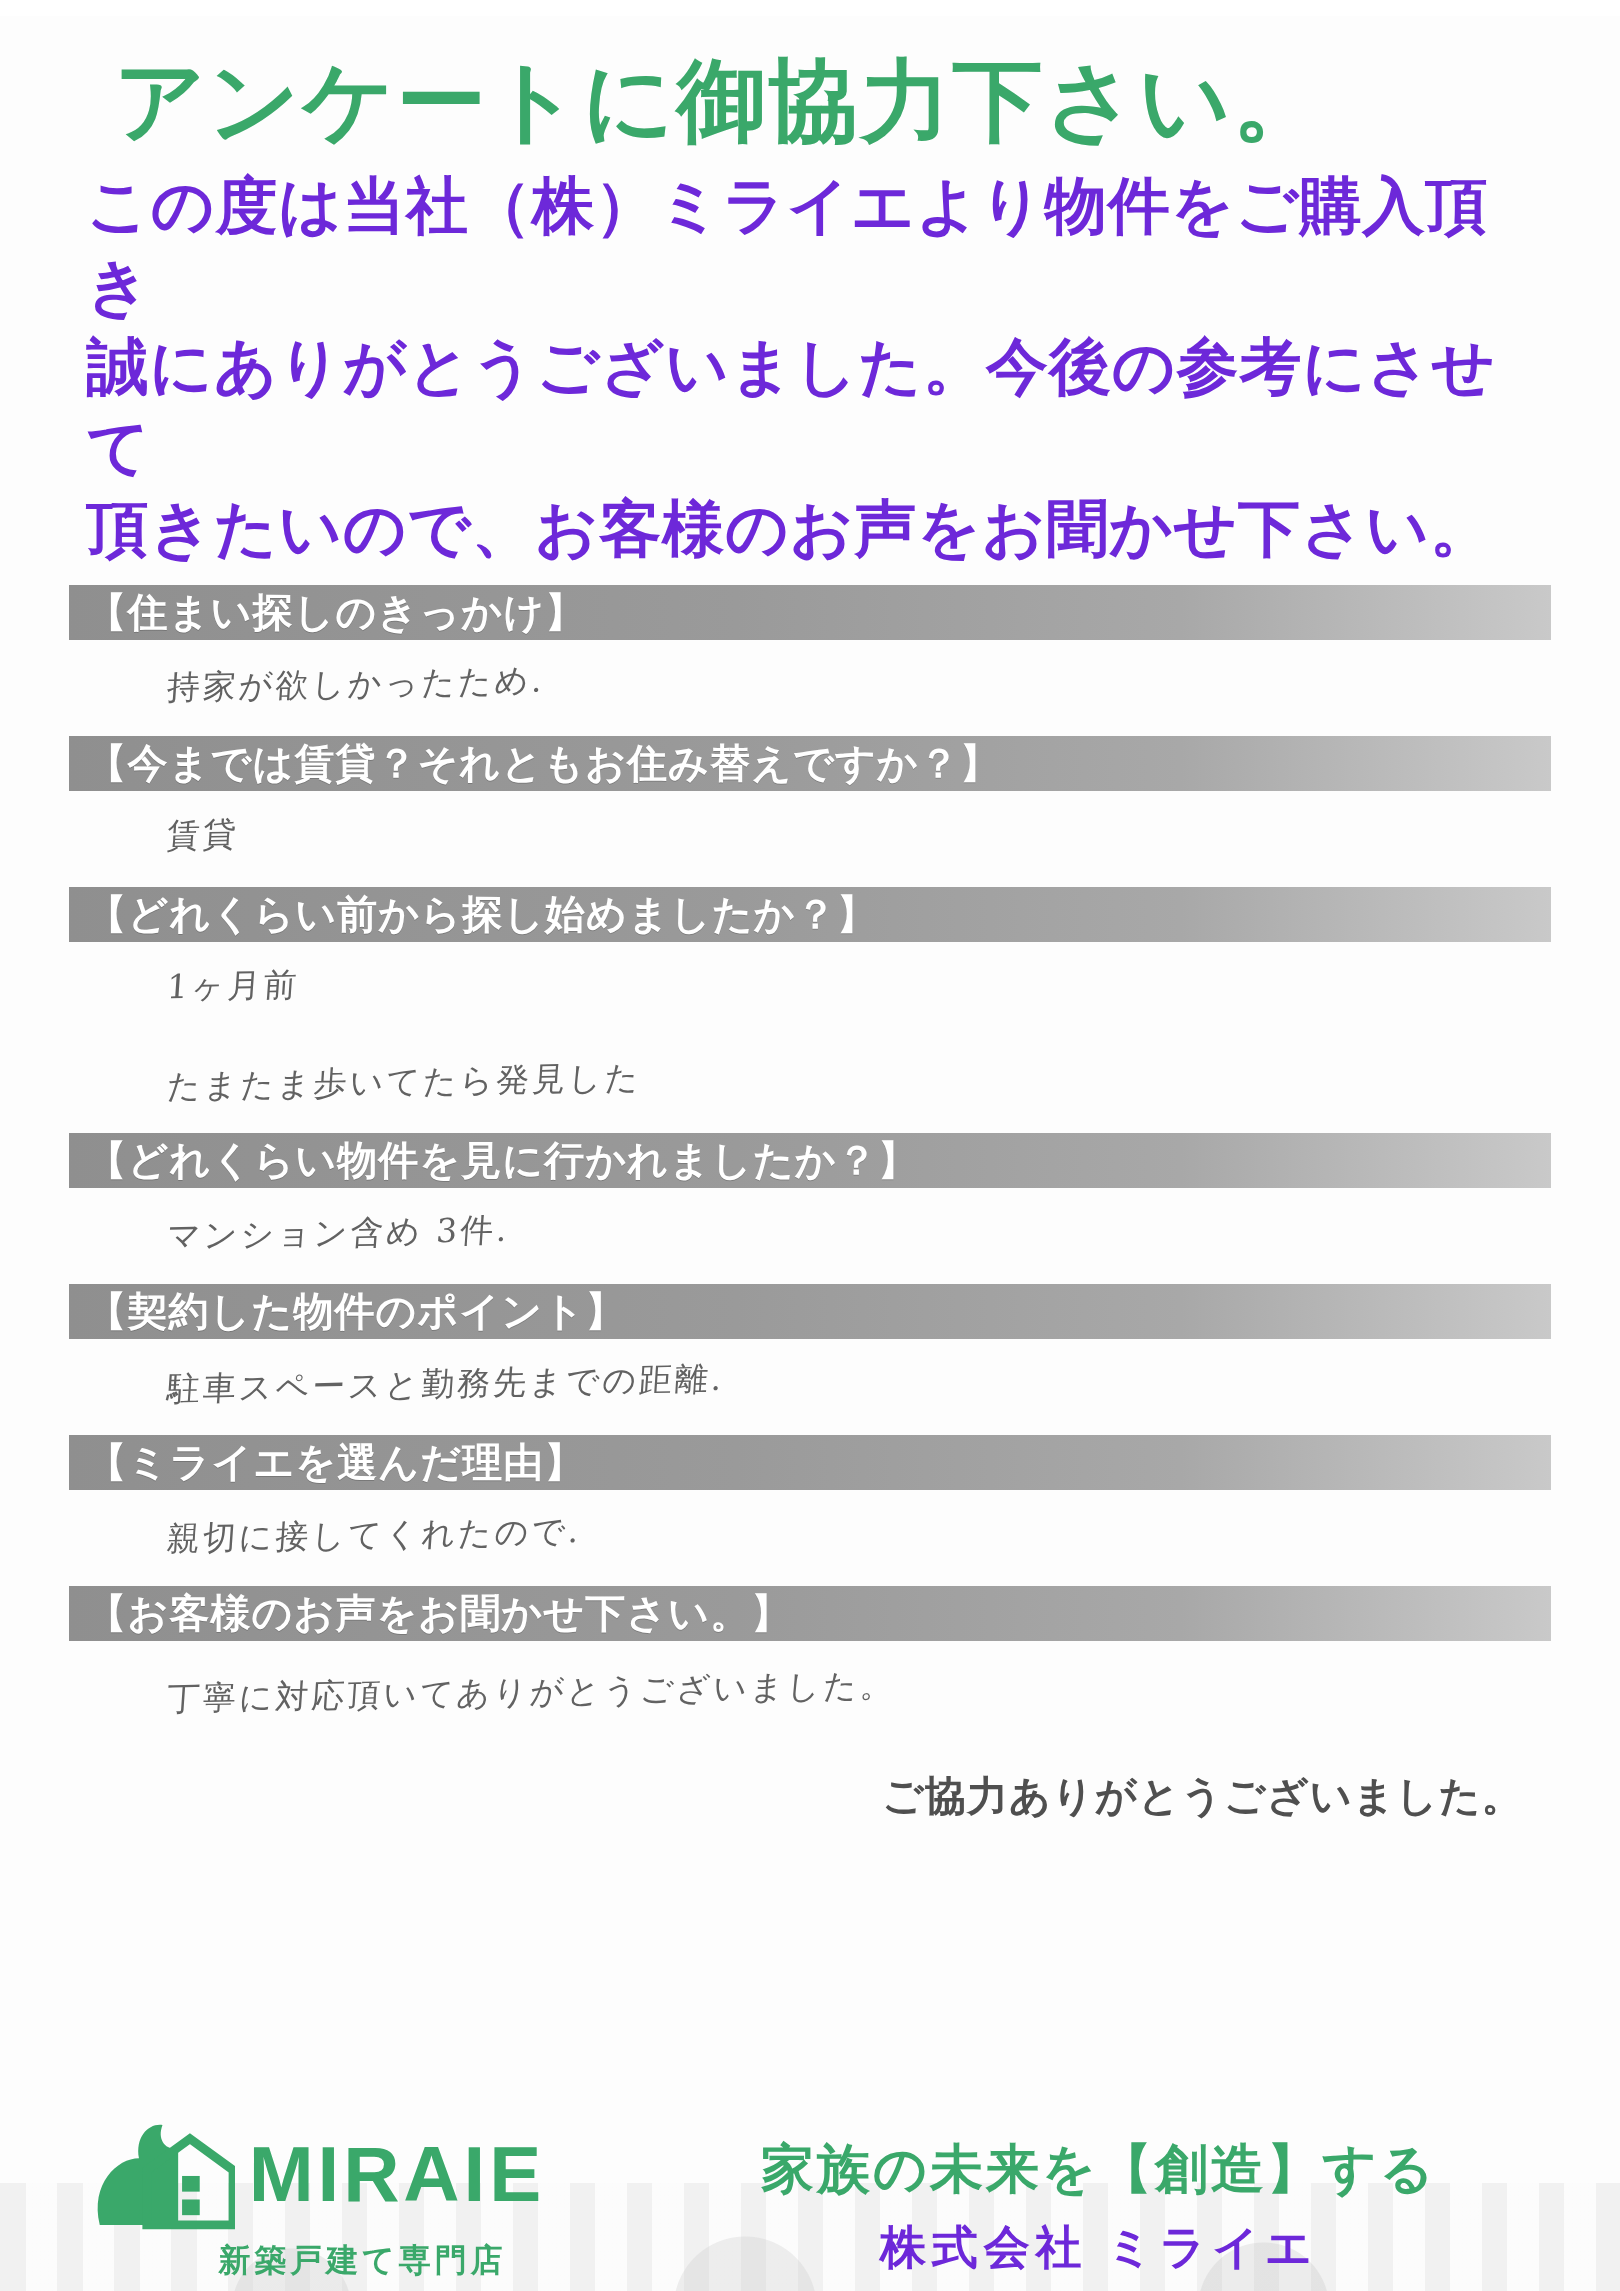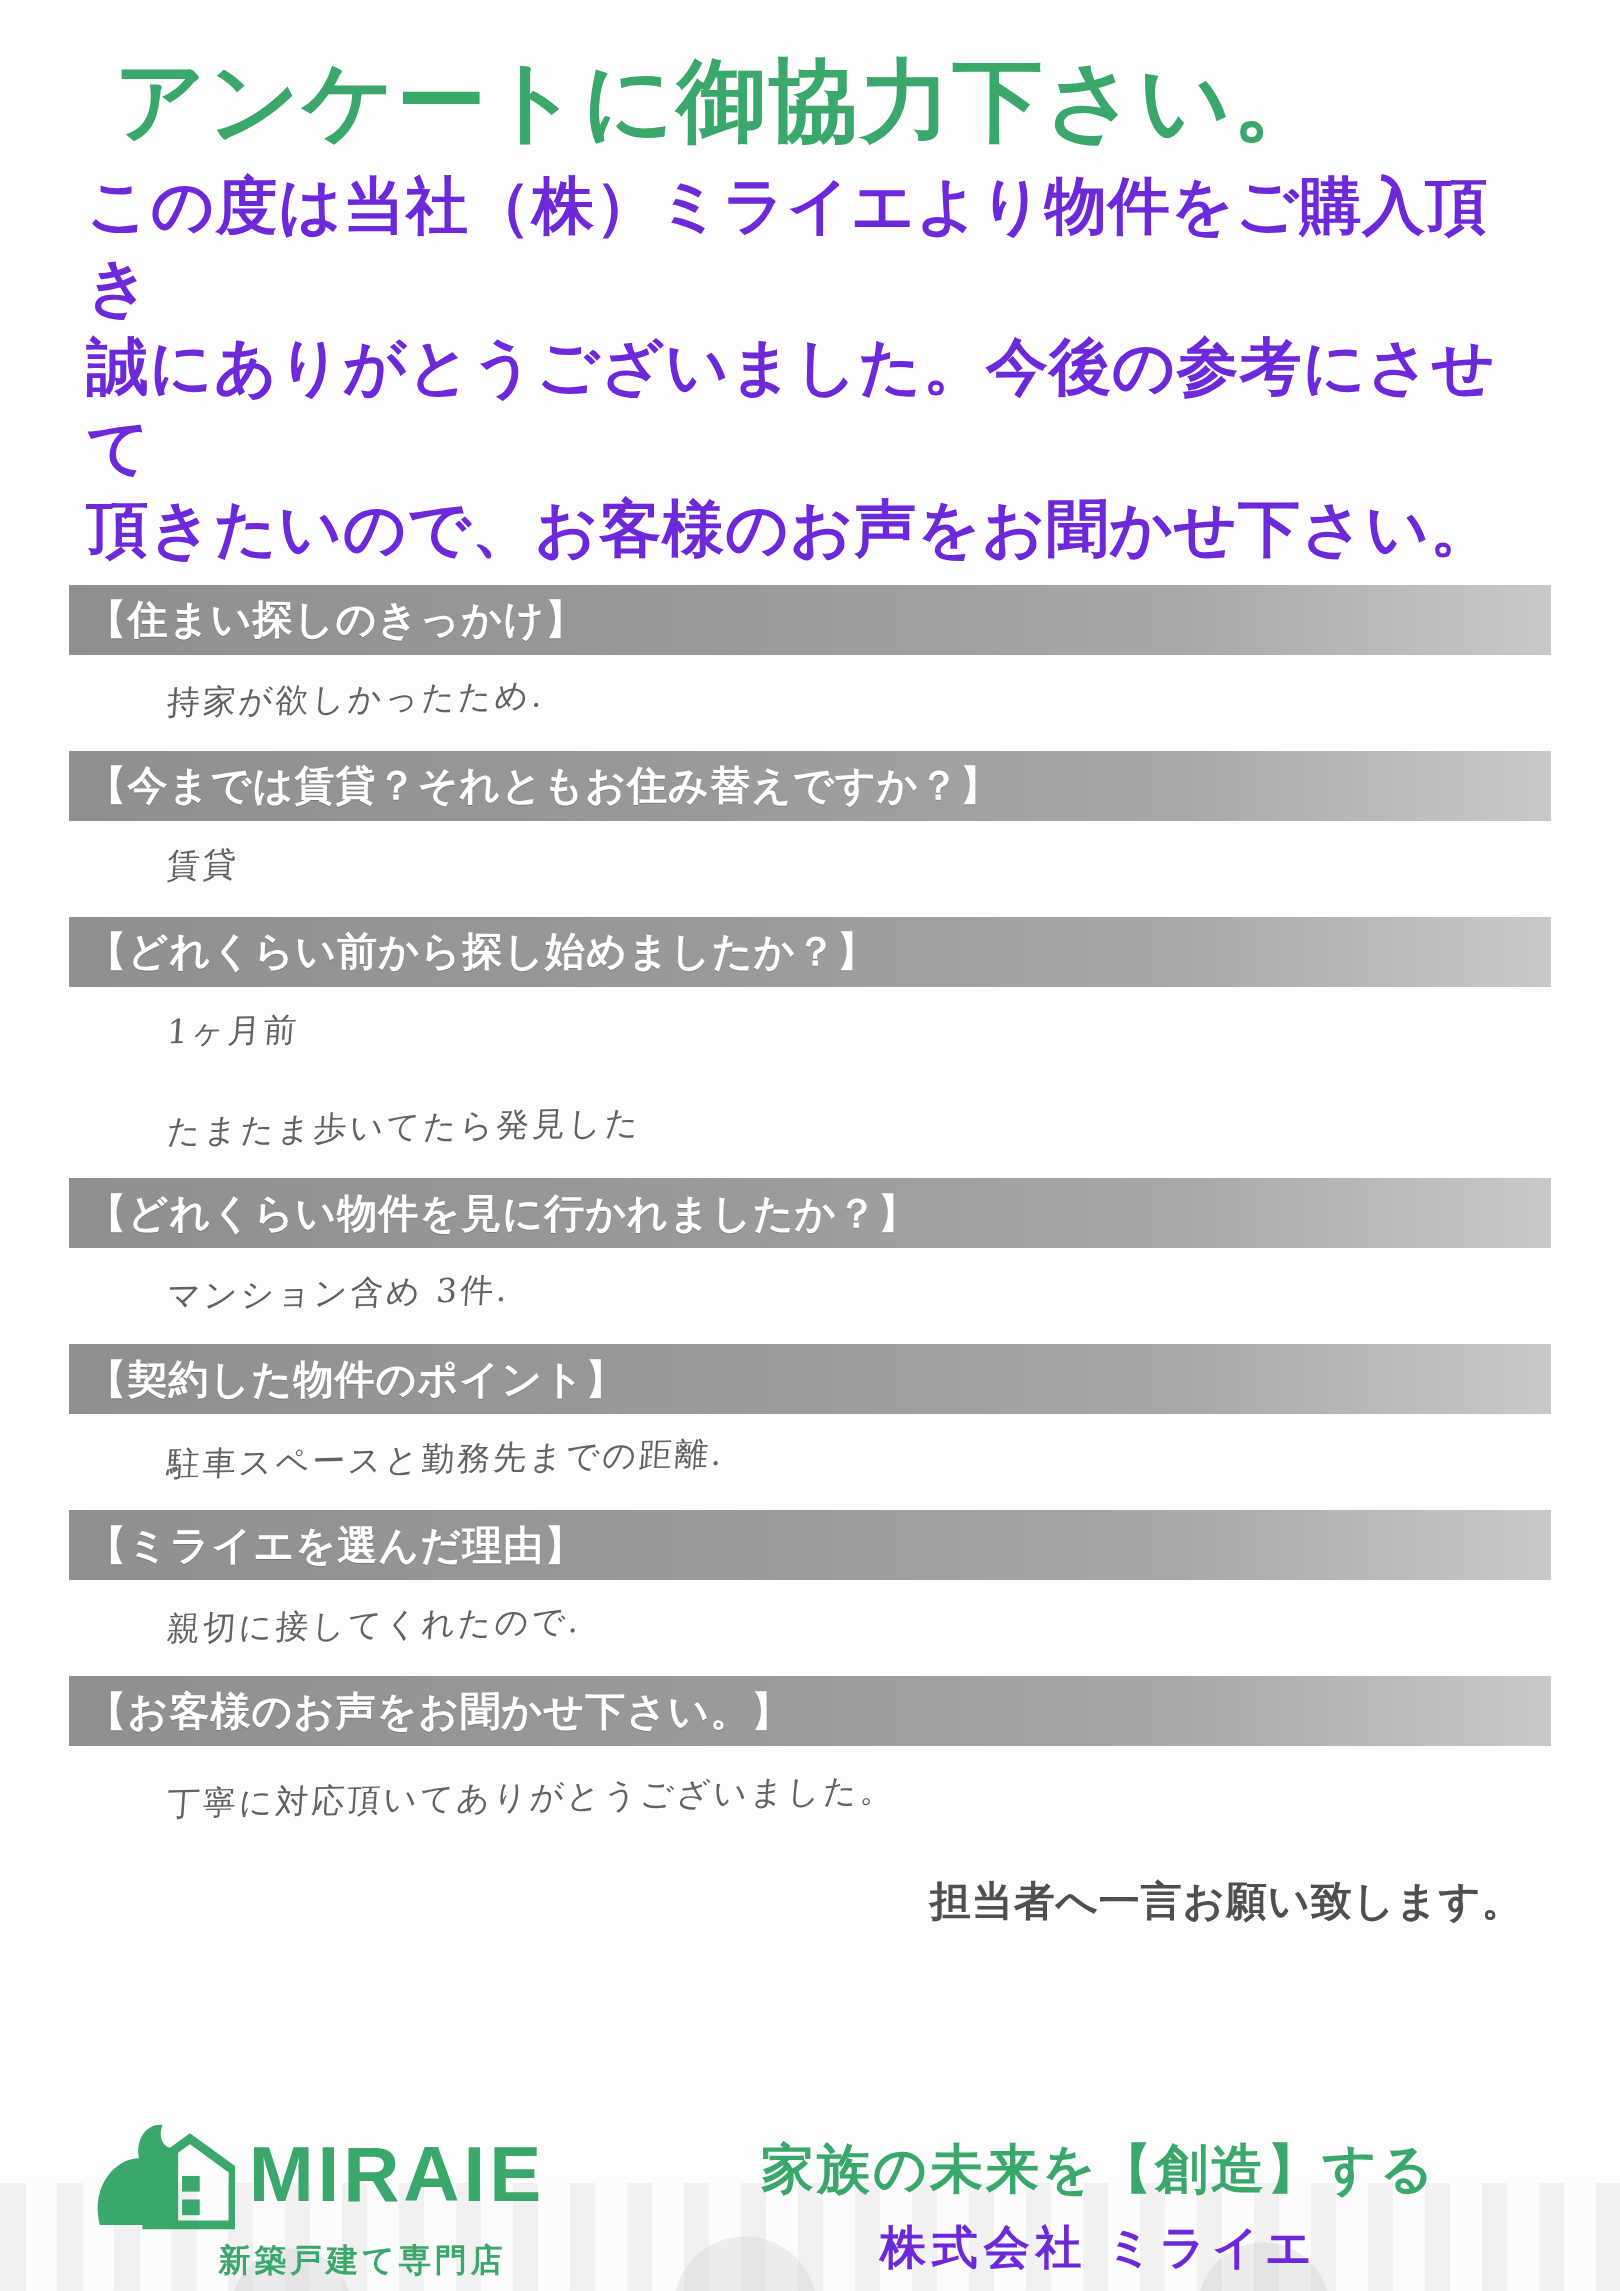--- a/index.html
+++ b/index.html
@@ -49,21 +49,21 @@
 
   
   .qa-list {
     margin-top: 15.7px;
   }
   .qa-block {
     margin-bottom: 5.9px;
   }
   .q-bar {
     position: relative;
-    height: 70px;
+    height: 55px;
     background: linear-gradient(to right, #8f8f8f 0%, #9a9a9a 45%, #a8a8a8 75%, #c9c9c9 100%);
     display: flex;
     align-items: center;
     padding-left: 17.6px;
     box-sizing: border-box;
   }
   .q-text {
     font-size: 40px;
     font-weight: bold;
     color: #ffffff;
@@ -263,21 +263,21 @@
       <div class="q-bar">
         <span class="q-text">【お客様のお声をお聞かせ下さい。】</span>
       </div>
       <div class="a-area tall">
         <span class="a-text">丁寧に対応頂いてありがとうございました。</span>
       </div>
     </div>
 
   </div>
 
-  <div class="thanks">担当者へ一言お願い致します。</div>
+  <div class="thanks">ご協力ありがとうございました。</div>
 
   <div class="footer">
     <div class="skyline"></div>
     <div class="footer-inner">
 
       <div class="logo-wrap">
         <div class="logo-row">
           <div class="logo-mark">
             <svg viewBox="0 0 150 120" width="147" height="118" aria-hidden="true">
               <path d="M12 112 C2 70 30 44 52 44 C48 22 62 8 76 10 C70 26 80 36 92 34 L92 112 Z" fill="#3aa86a"></path>

